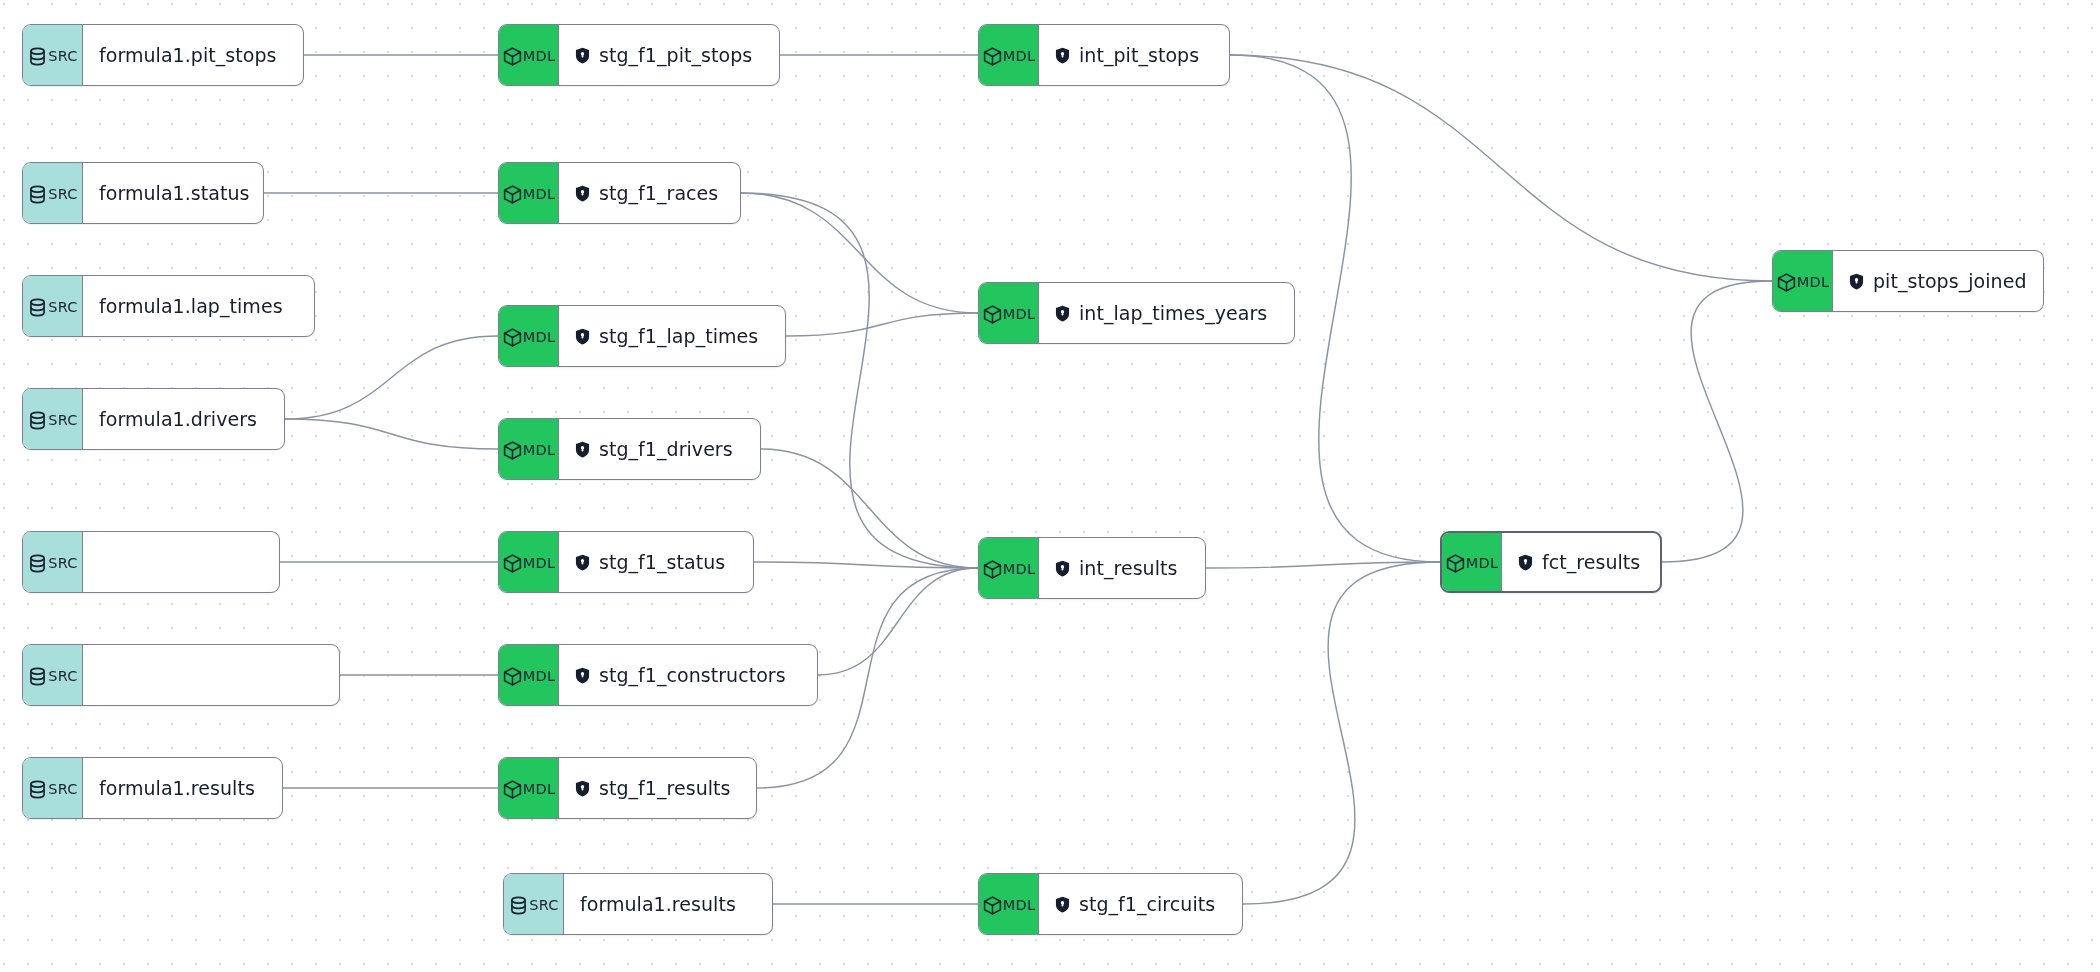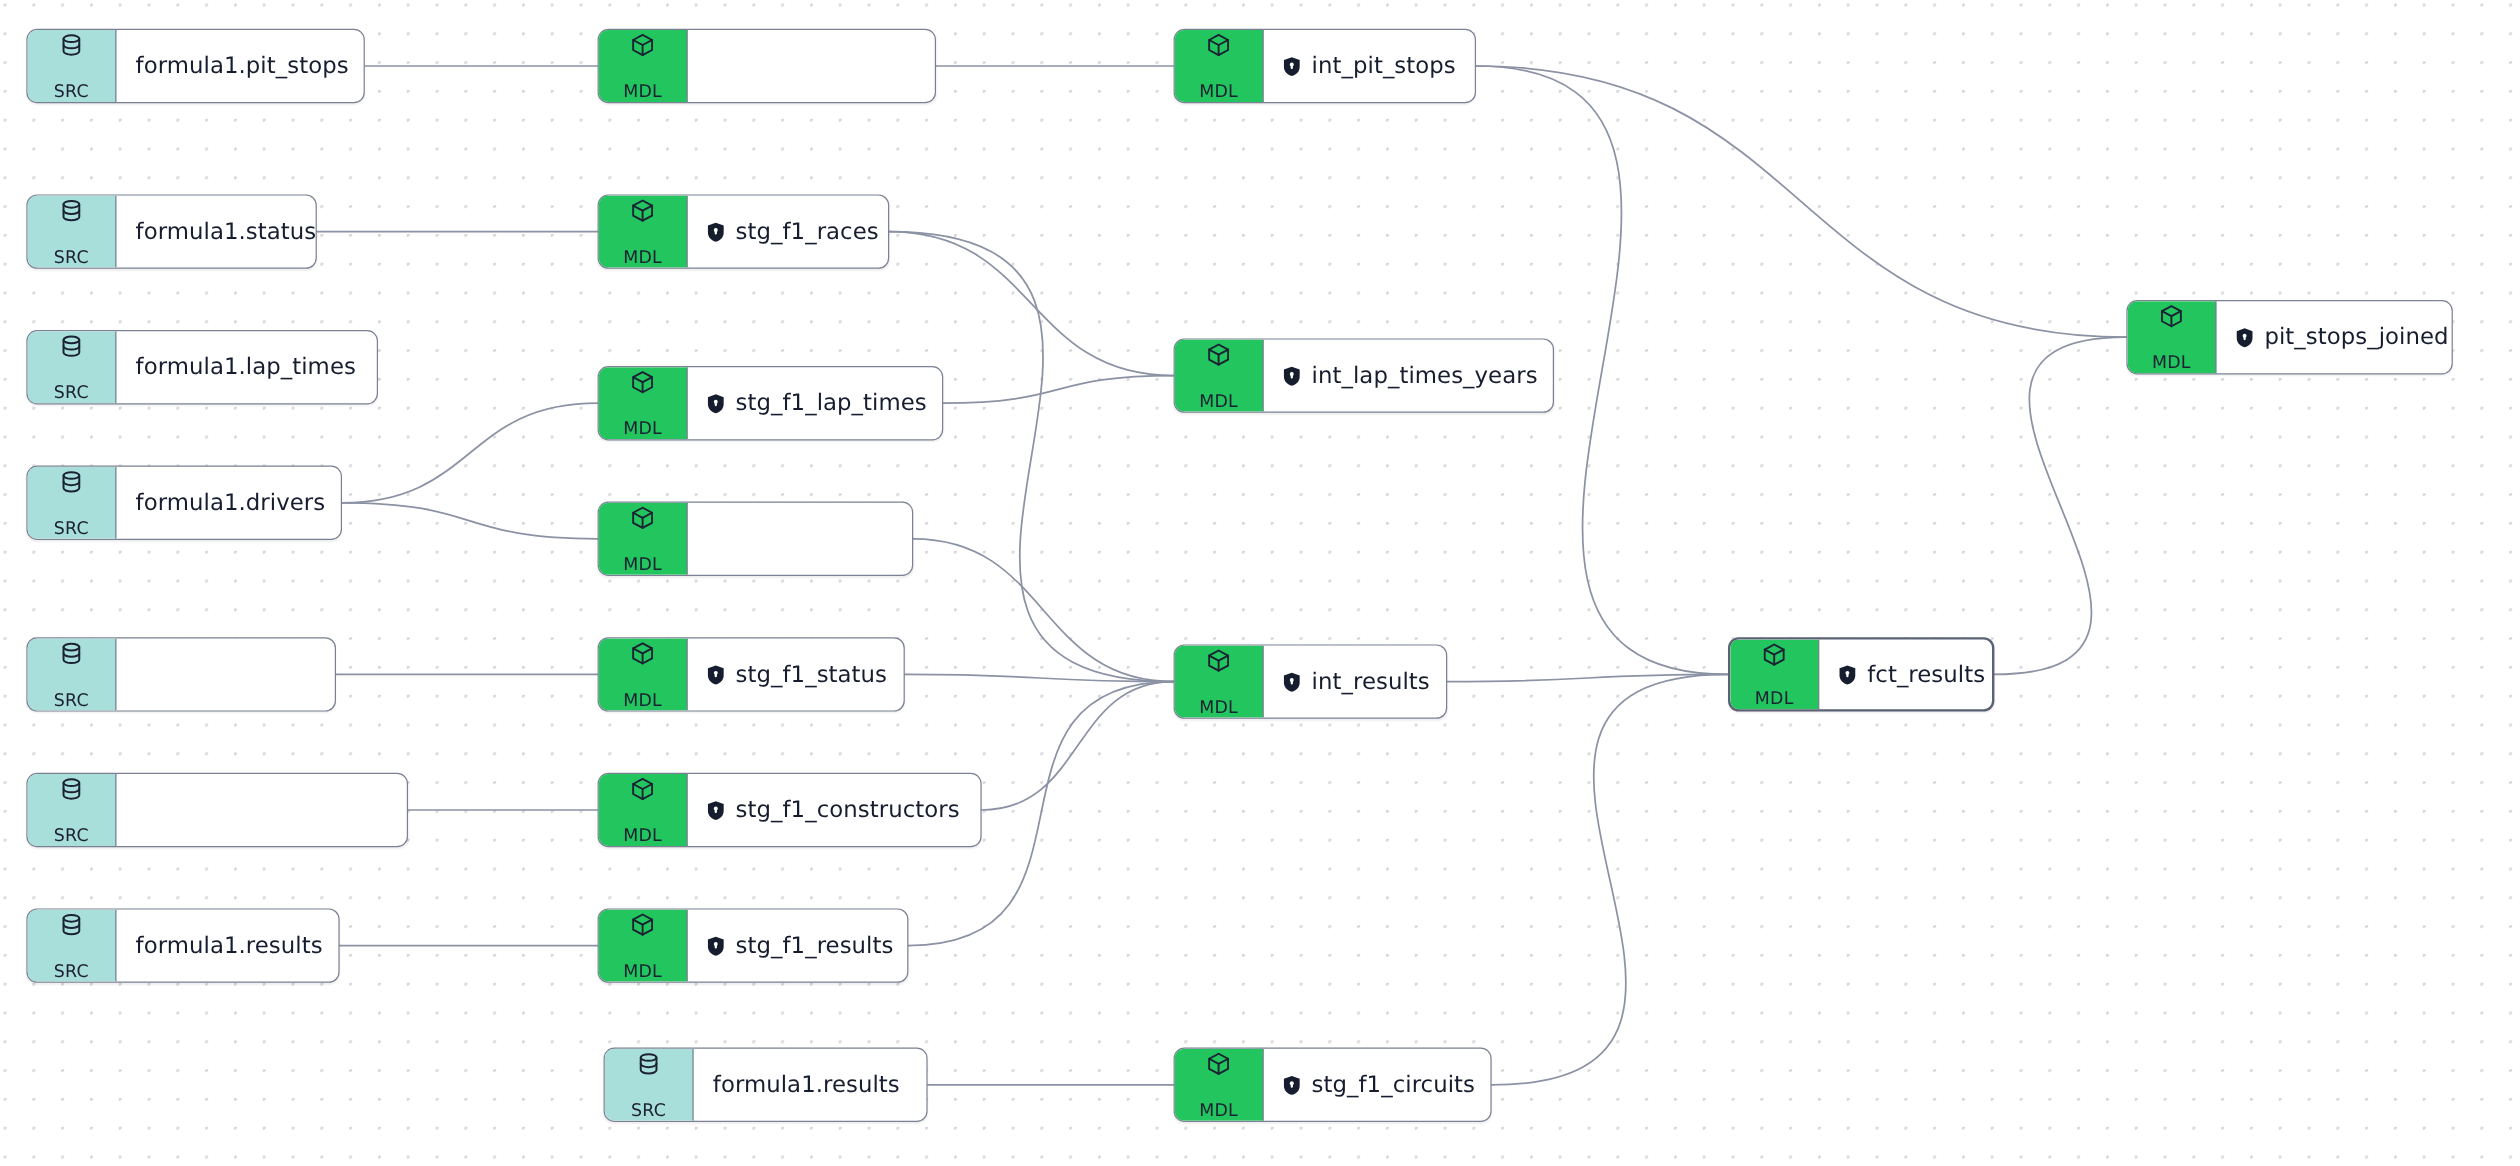--- a/index.html
+++ b/index.html
@@ -43,25 +43,25 @@
     box-shadow: 0 1px 1.5px rgba(25,32,48,0.07);
     cursor: pointer;
   }
   .node.selected {
     border-color: #5a6274;
     border-width: 2.4px;
   }
 
   .badge {
     flex: 0 0 auto;
-    width: 74px;
+    width: 60px;
     display: flex;
-    flex-direction: column;
+    flex-direction: row;
     align-items: center;
-    justify-content: space-between;
+    justify-content: center;
     gap: 0px;
     border-right: 1.5px solid #7b8192;
     padding-top: 2px;
   }
   .badge.src { background: #a9dfdb; }
   .badge.mdl { background: #22c55e; }
 
   .badge svg { display: block; }
 
   .badge-text {
@@ -236,20 +236,30 @@
         <div class="badge mdl">
           <span>
             <svg width="21" height="21" viewBox="0 0 24 24" fill="none" stroke="#1b2233" stroke-width="1.8" stroke-linecap="round" stroke-linejoin="round">
               <path d="M12 2.4 21 7.2v9.6L12 21.6 3 16.8V7.2z"></path>
               <path d="M3 7.2 12 12l9-4.8"></path>
               <path d="M12 12v9.6"></path>
             </svg>
           </span>
           <span class="badge-text">MDL</span>
         </div>
+        <div class="node-body">
+          <span style="display: flex;">
+            <svg class="shield" width="15" height="17" viewBox="0 0 16 18" xmlns="http://www.w3.org/2000/svg">
+              <path d="M8 0.6 15 3.1v6.1c0 4.2-3 7.0-7 8.2-4-1.2-7-4-7-8.2V3.1z" fill="#161d2e"></path>
+              <circle cx="8" cy="7.1" r="1.75" fill="#ffffff"></circle>
+              <rect x="7.0" y="7.1" width="2.0" height="4.0" rx="0.95" fill="#ffffff"></rect>
+            </svg>
+          </span>
+          <span class="node-label">stg_f1_pit_stops</span>
+        </div>
       </div>
       <div class="node" style="left: 498px; top: 162px; width: 243px;">
         <div class="badge mdl">
           <span>
             <svg width="21" height="21" viewBox="0 0 24 24" fill="none" stroke="#1b2233" stroke-width="1.8" stroke-linecap="round" stroke-linejoin="round">
               <path d="M12 2.4 21 7.2v9.6L12 21.6 3 16.8V7.2z"></path>
               <path d="M3 7.2 12 12l9-4.8"></path>
               <path d="M12 12v9.6"></path>
             </svg>
           </span>
@@ -291,20 +301,30 @@
       <div class="node" style="left: 498px; top: 418px; width: 263px;">
         <div class="badge mdl">
           <span>
             <svg width="21" height="21" viewBox="0 0 24 24" fill="none" stroke="#1b2233" stroke-width="1.8" stroke-linecap="round" stroke-linejoin="round">
               <path d="M12 2.4 21 7.2v9.6L12 21.6 3 16.8V7.2z"></path>
               <path d="M3 7.2 12 12l9-4.8"></path>
               <path d="M12 12v9.6"></path>
             </svg>
           </span>
           <span class="badge-text">MDL</span>
+        </div>
+        <div class="node-body">
+          <span style="display: flex;">
+            <svg class="shield" width="15" height="17" viewBox="0 0 16 18" xmlns="http://www.w3.org/2000/svg">
+              <path d="M8 0.6 15 3.1v6.1c0 4.2-3 7.0-7 8.2-4-1.2-7-4-7-8.2V3.1z" fill="#161d2e"></path>
+              <circle cx="8" cy="7.1" r="1.75" fill="#ffffff"></circle>
+              <rect x="7.0" y="7.1" width="2.0" height="4.0" rx="0.95" fill="#ffffff"></rect>
+            </svg>
+          </span>
+          <span class="node-label">stg_f1_drivers</span>
         </div>
       </div>
       <div class="node" style="left: 498px; top: 531px; width: 256px;">
         <div class="badge mdl">
           <span>
             <svg width="21" height="21" viewBox="0 0 24 24" fill="none" stroke="#1b2233" stroke-width="1.8" stroke-linecap="round" stroke-linejoin="round">
               <path d="M12 2.4 21 7.2v9.6L12 21.6 3 16.8V7.2z"></path>
               <path d="M3 7.2 12 12l9-4.8"></path>
               <path d="M12 12v9.6"></path>
             </svg>

